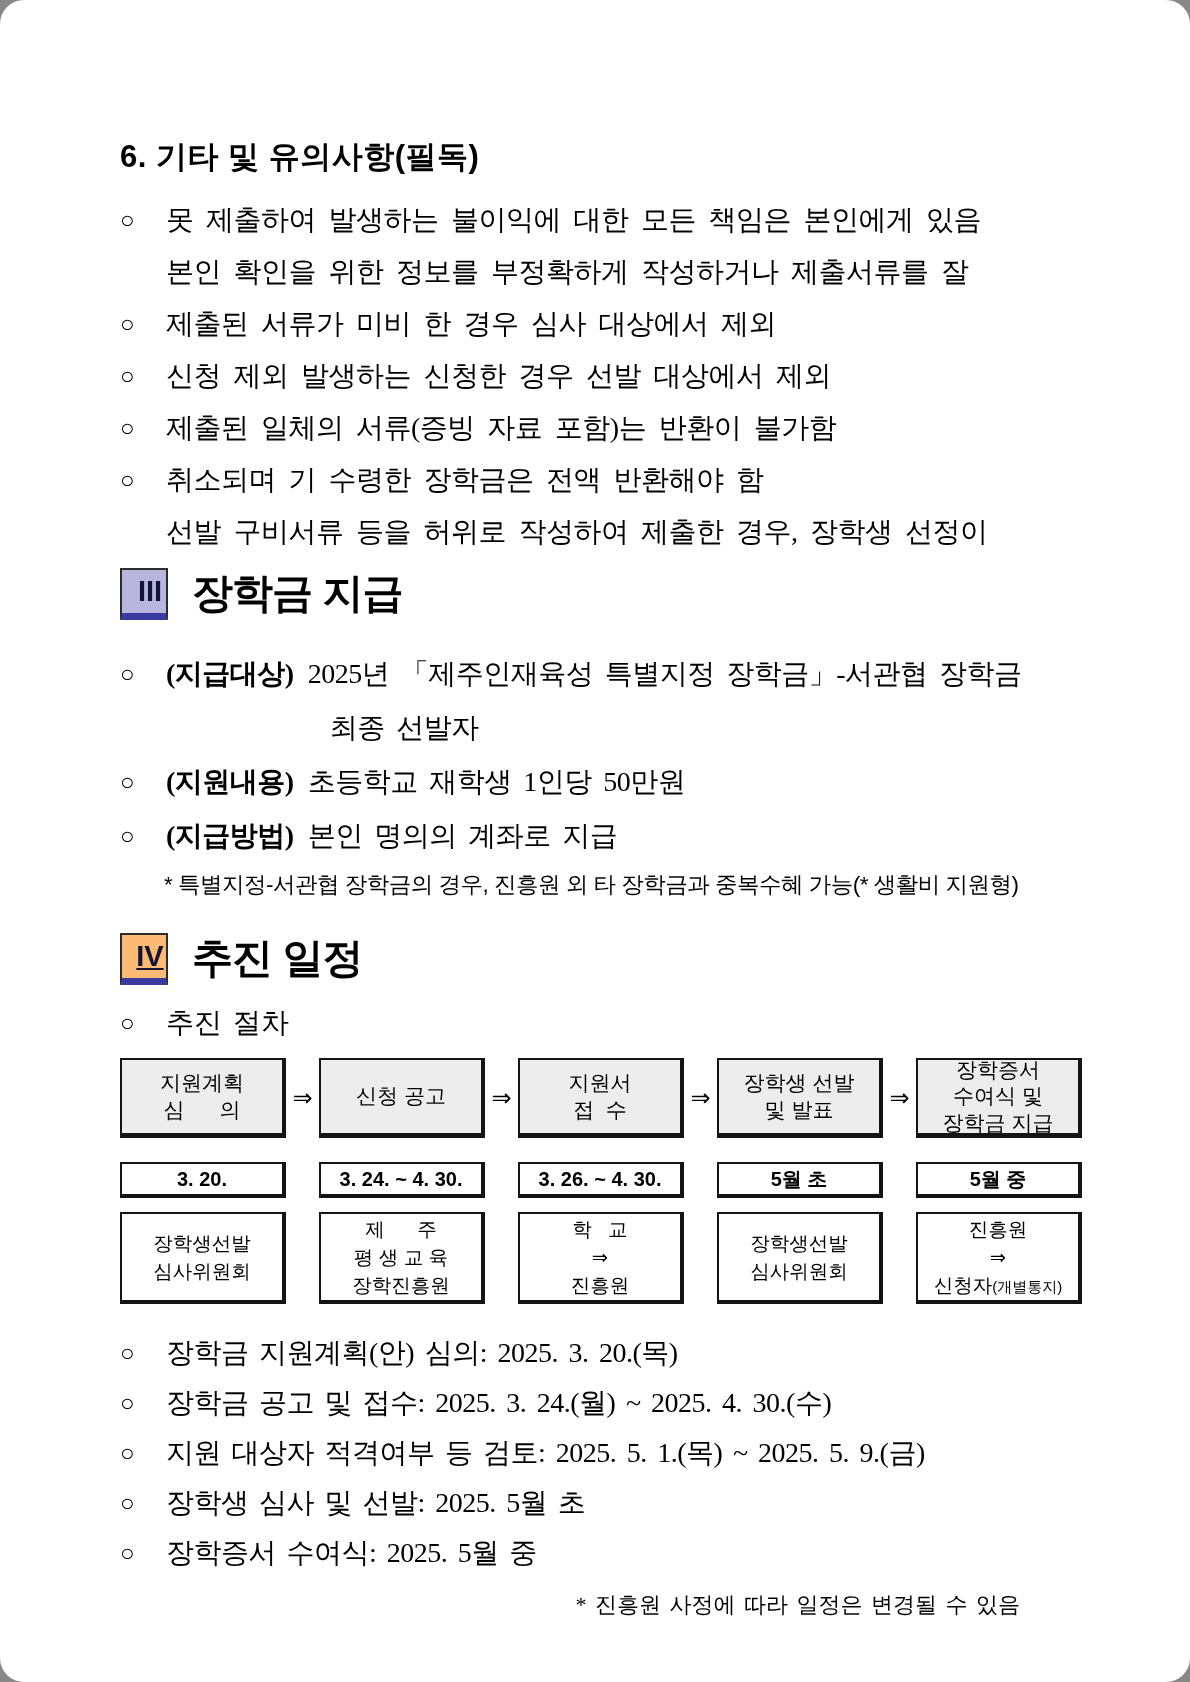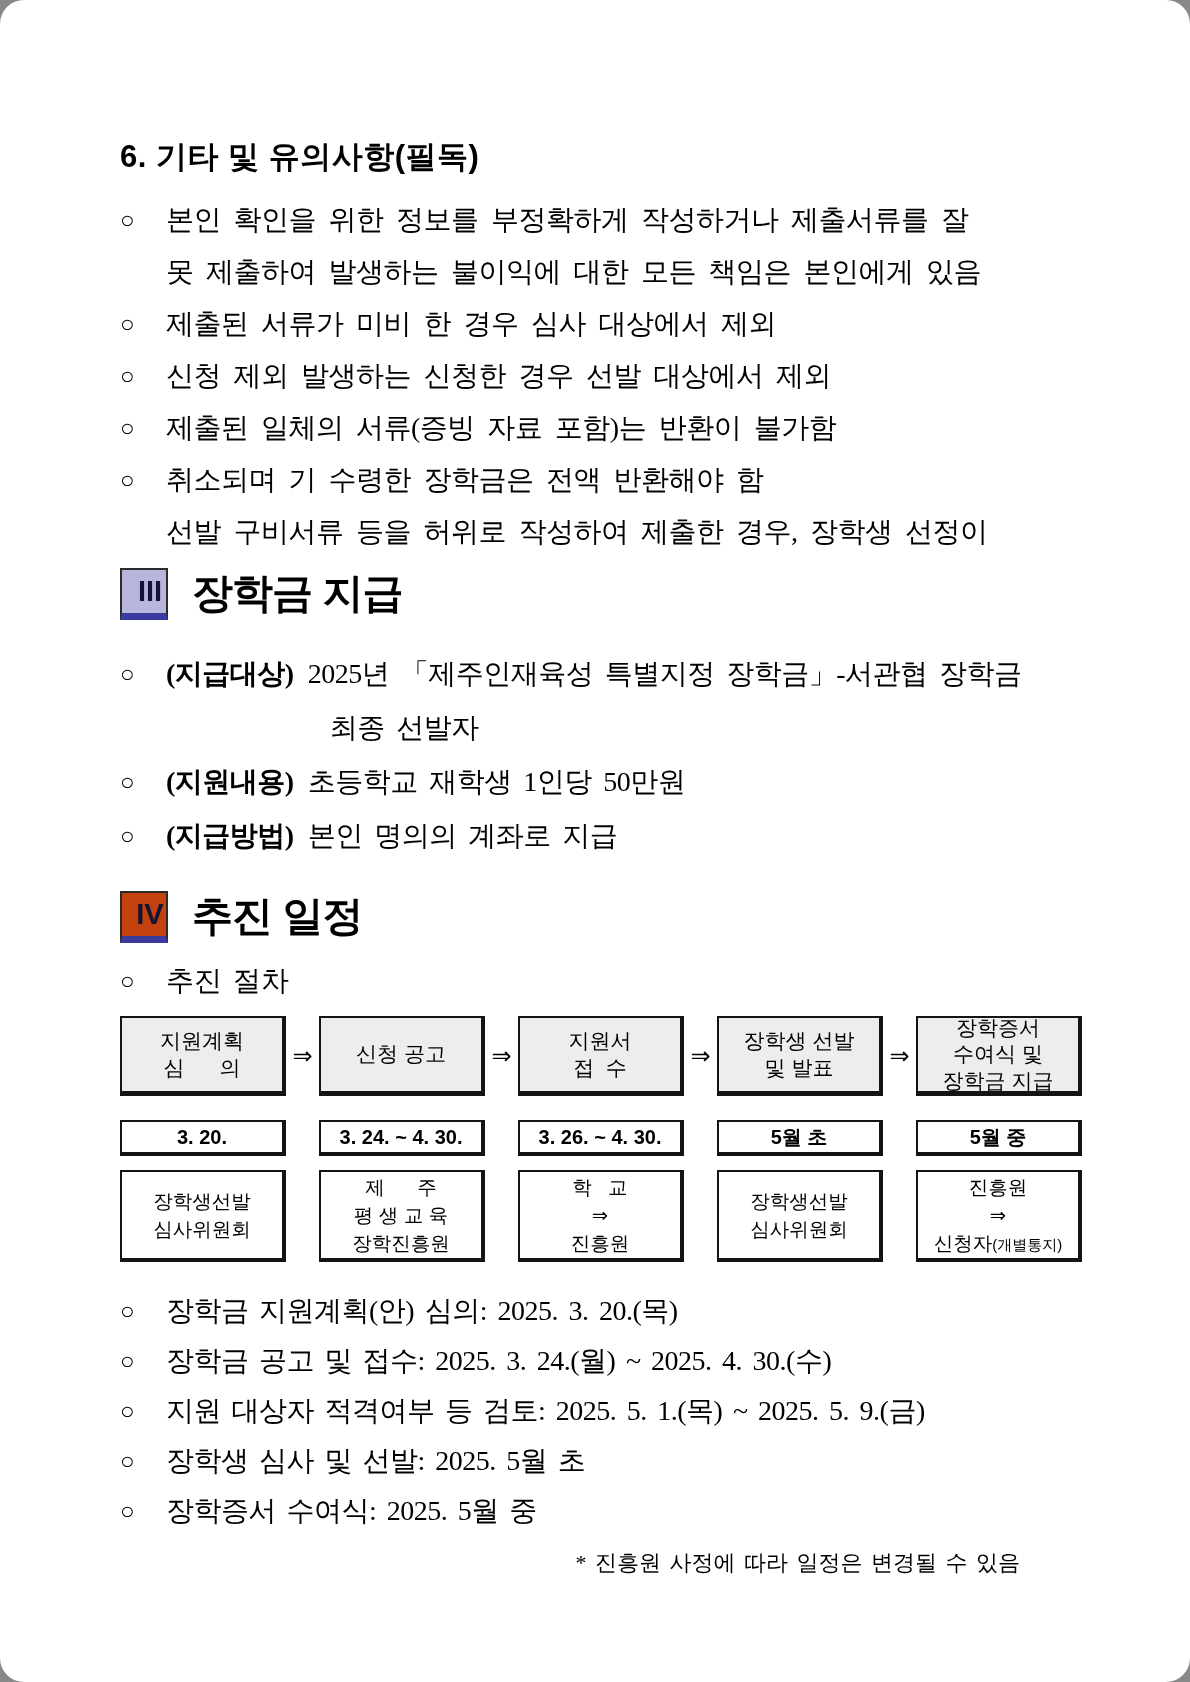--- a/index.html
+++ b/index.html
@@ -93,22 +93,22 @@
 </head>
 <body>
 
 <div class="page">
 
   <div class="h6">6. 기타 및 유의사항(필독)</div>
 
   <div class="b-row">
     <span class="mk">○</span>
     <div class="b-text">
+      <div>못 제출하여 발생하는 불이익에 대한 모든 책임은 본인에게 있음</div>
       <div>본인 확인을 위한 정보를 부정확하게 작성하거나 제출서류를 잘</div>
-      <div>못 제출하여 발생하는 불이익에 대한 모든 책임은 본인에게 있음</div>
     </div>
   </div>
   <div class="b-row">
     <span class="mk">○</span>
     <div class="b-text">
       <div>제출된 서류가 미비 한 경우 심사 대상에서 제외</div>
     </div>
   </div>
   <div class="b-row">
     <span class="mk">○</span>
@@ -151,24 +151,25 @@
         <div>초등학교 재학생 1인당 50만원</div>
       </div>
     </div>
     <div class="s3-item">
       <span class="mk">○</span>
       <span class="s3-label">(지급방법)</span>
       <div class="s3-body">
         <div>본인 명의의 계좌로 지급</div>
       </div>
     </div>
+    <div class="s3-note">* 특별지정-서관협 장학금의 경우, 진흥원 외 타 장학금과 중복수혜 가능(* 생활비 지원형)</div>
   </div>
 
   <div class="sec-head mt26">
-    <div class="sec-badge" style="background:#c2410c;">IV</div>
+    <div class="sec-badge" style="background:#fdba74;text-decoration:underline;">IV</div>
     <div class="sec-title">추진 일정</div>
   </div>
 
   <div class="proc-row">
     <span class="mk">○</span>
     <span class="proc-label">추진 절차</span>
   </div>
 
   <div class="flow">
 

